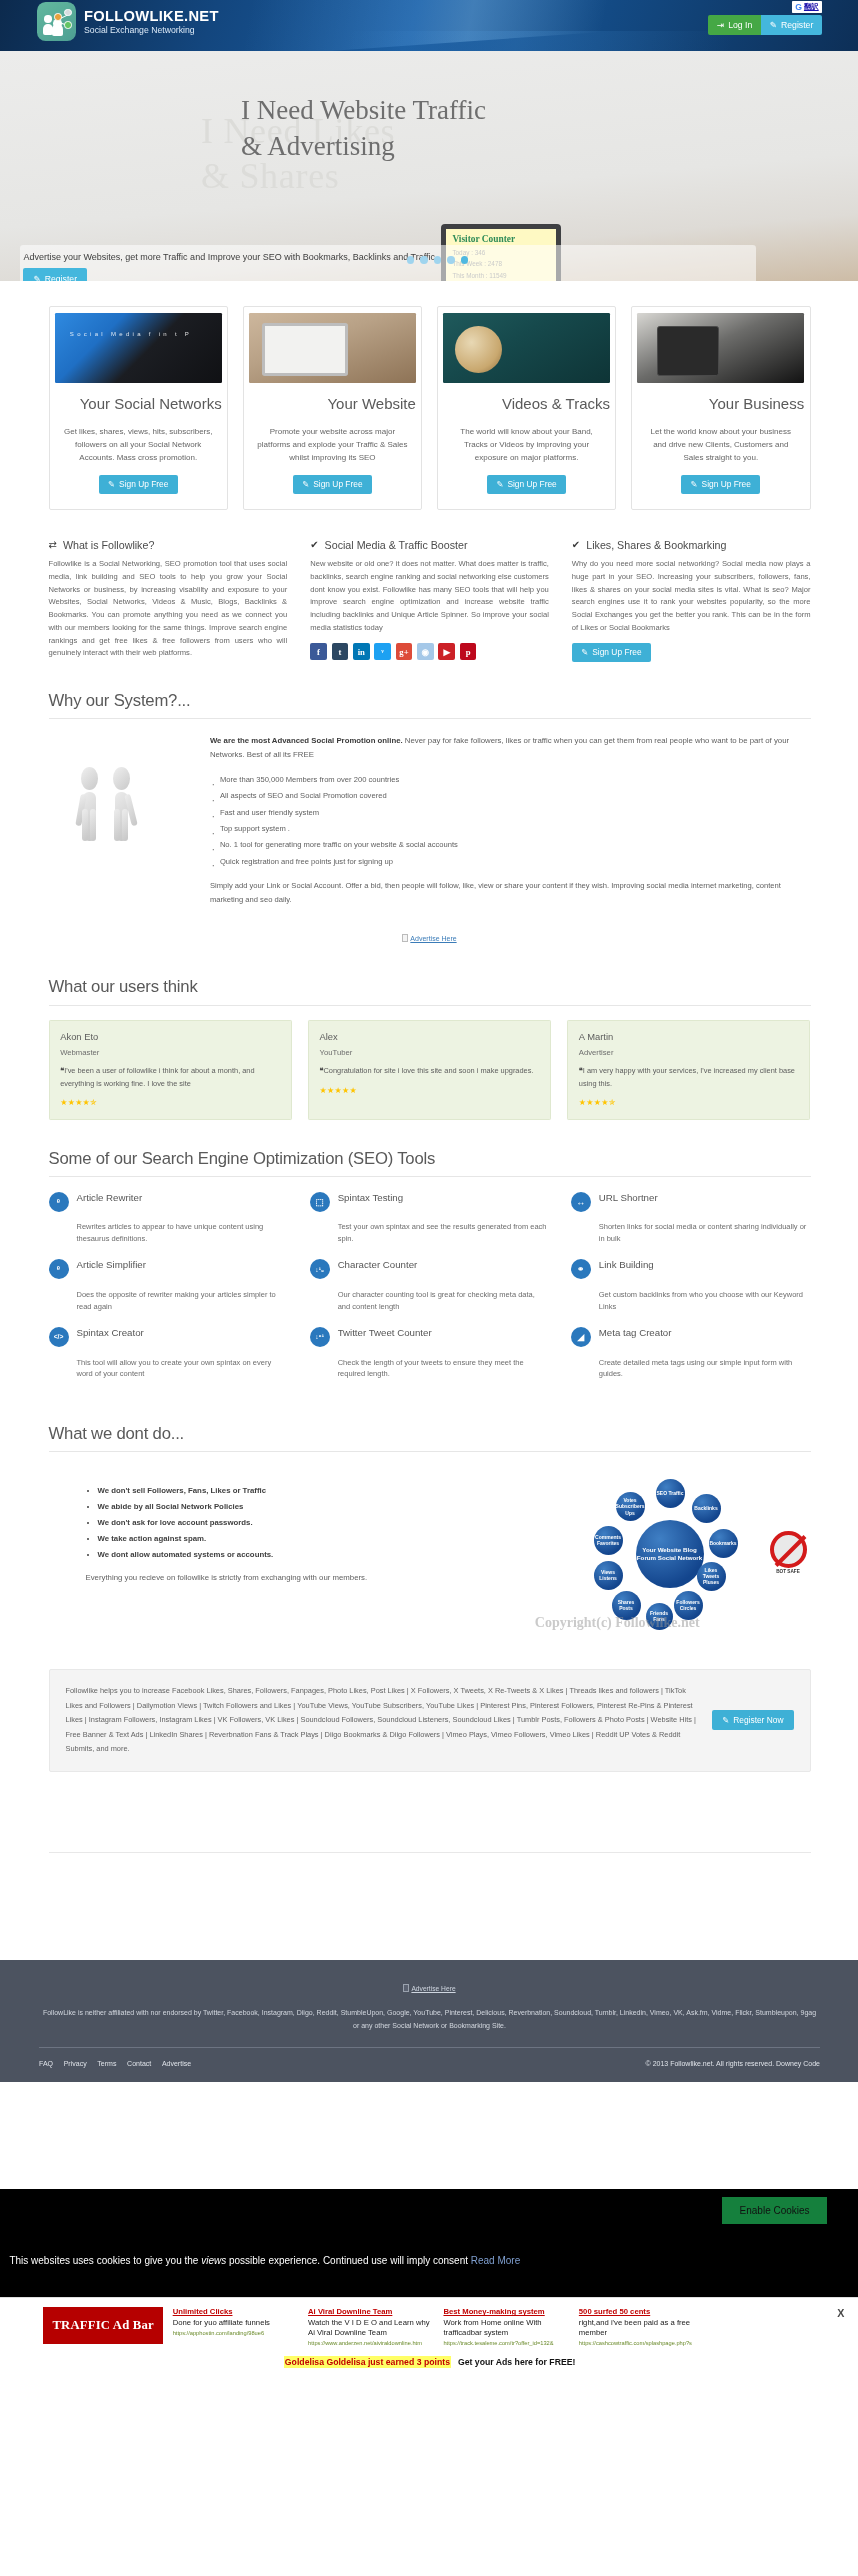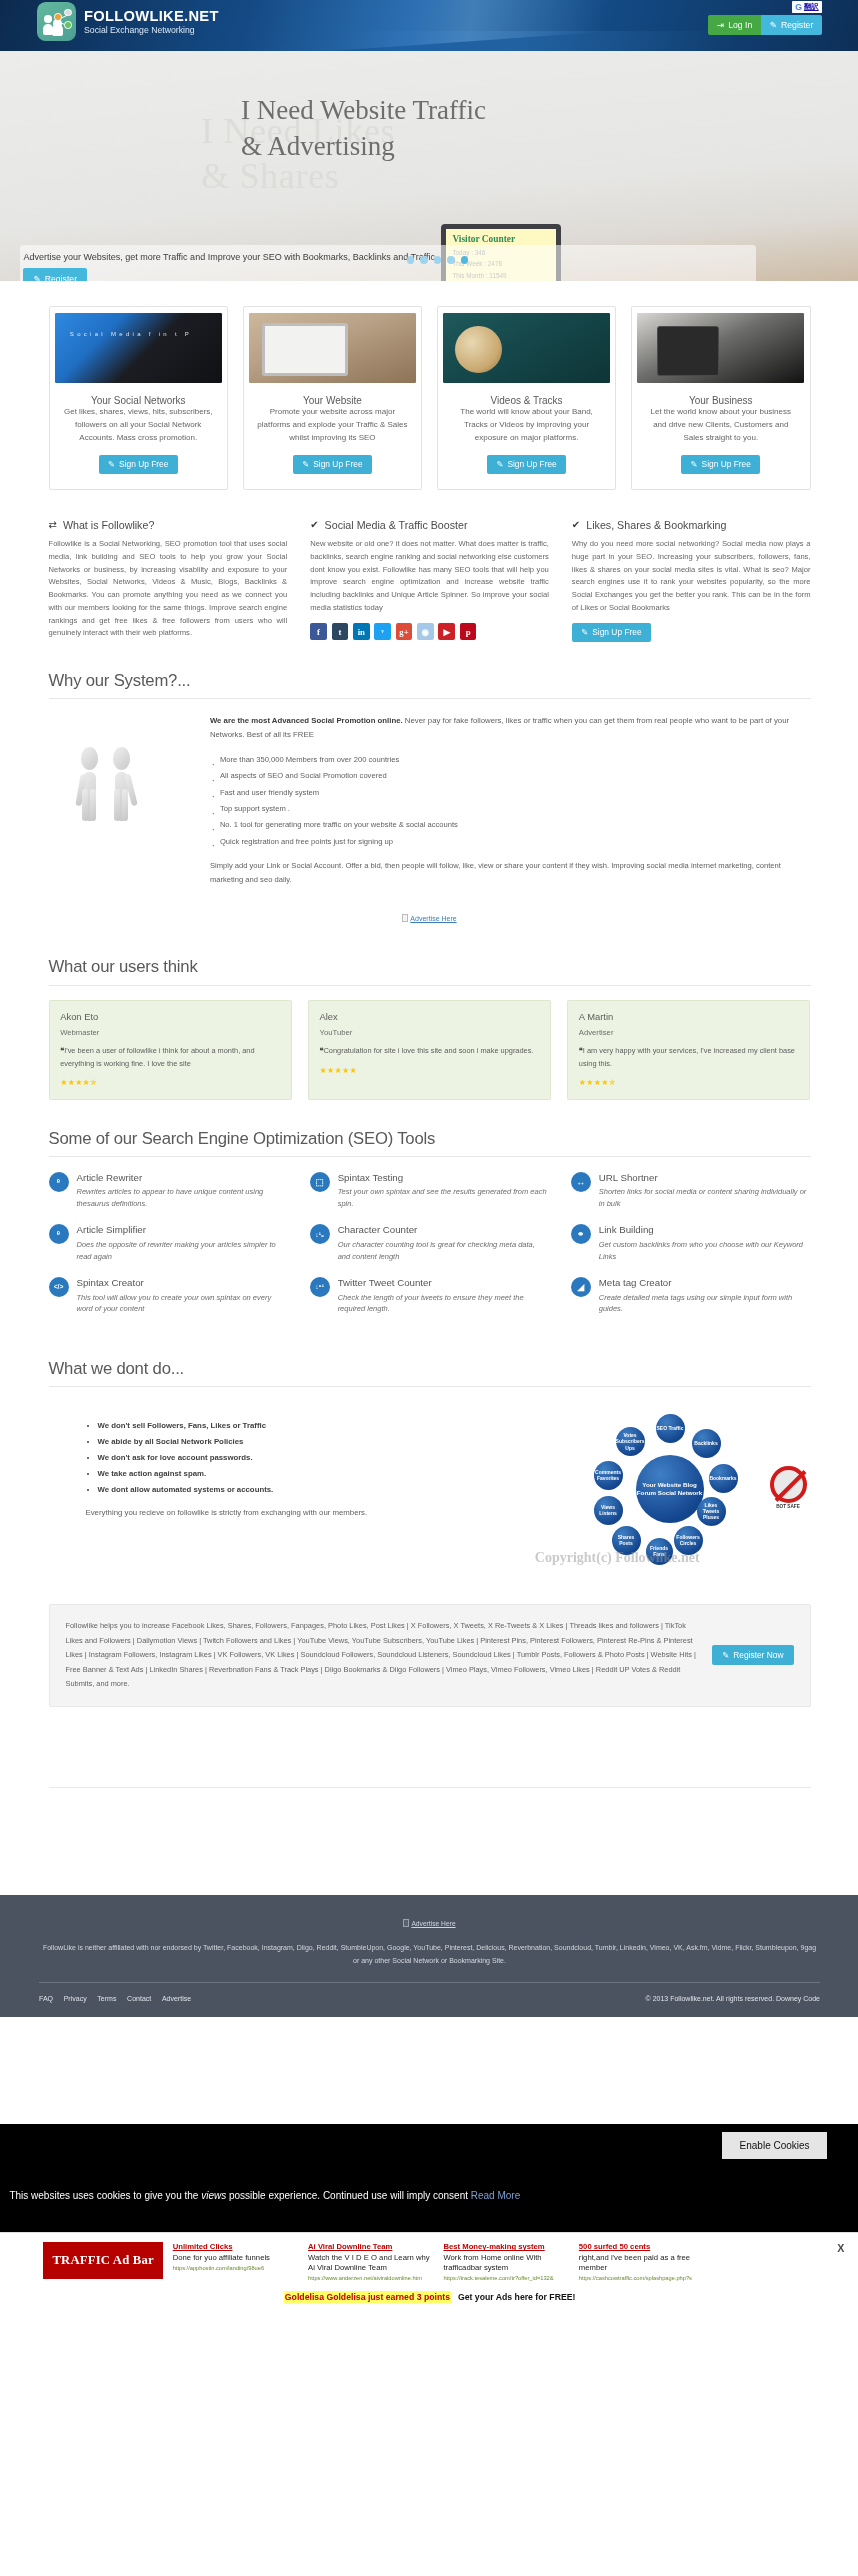--- a/index.html
+++ b/index.html
@@ -128,21 +128,21 @@
     background:#f2f2f0; border:3.3px solid #bdbdbd; border-radius:2.7px;
   }
   .ci3::after {
     content:""; position:absolute; left:12px; top:13.4px; width:47px; height:47px;
     border-radius:50%; background:radial-gradient(circle at 35% 35%,#e8d8b4,#c9a86f 65%,#8a6a3a);
   }
   .ci4::after {
     content:""; position:absolute; left:20px; top:13.4px; width:60px; height:48px;
     background:#2a2a2a; border-radius:2.7px; border:1.3px solid #4a4a4a;
   }
-  .card-title { font-size:10px; color:#5a5a5a; margin:12px 0 0; font-weight:normal; }
+  .card-title { font-size:15px; color:#5a5a5a; margin:12px 0 14px; font-weight:normal;text-align:right; }
   .card-desc { font-size:8px; color:#666; line-height:1.62; padding:0 6px; min-height:41px; }
   .btn-signup {
     display:inline-flex; align-items:center; gap:4px; margin-top:8px;
     background:#3eb0d6; color:#fff; border:none; border-radius:2px;
     height:19.4px; padding:0 9.4px; font-size:8.4px; cursor:pointer; font-family:inherit;
   }
 
   
   .info3 { display:flex; gap:23px; padding-top:29px; }
   .info3 .col { flex:1; }
@@ -203,21 +203,21 @@
   
   .tools { display:flex; gap:21.4px; }
   .tools .col { flex:1; }
   .tool { display:flex; gap:8px; margin-bottom:14.7px; }
   .tool-ic {
     width:20px; height:20px; border-radius:50%; background:#2a78bd; flex:none;
     color:#fff; display:flex; align-items:center; justify-content:center;
     font-size:8.7px; font-weight:bold;
   }
   .tool-title { font-size:9.7px; color:#565656; font-weight:normal; line-height:1.2; }
-  .tool-desc { font-size:7.5px; color:#6d6d6d; line-height:1.55; margin-top:3px;font-style:italic; }
+  .tool-desc { font-size:7.5px; color:#6d6d6d; line-height:1.55; margin-top:18px; }
 
   
   .dont { display:flex; gap:13.4px; align-items:flex-start; }
   .dont-left { flex:1; padding:6.7px 0 0 37px; }
   .dont-intro { font-size:7.8px; line-height:1.78; color:#5f5f5f; }
   .dont-list { margin:10px 0 0 12px; }
   .dont-list li { font-size:7.8px; color:#3f3f3f; font-weight:bold; line-height:2.05; }
   .dont-out { font-size:7.8px; color:#5f5f5f; margin-top:10px; }
   .dont-right { width:281px; flex:none; position:relative; height:174px; }
   .netmap { position:absolute; inset:0; }
@@ -262,21 +262,21 @@
   .foot-disc { font-size:7px; line-height:1.85; text-align:center; padding:0 39px; color:#d3d8df; }
   .foot-rule { border:none; border-top:0.7px solid #6d7482; margin:14.7px 39px 0; }
   .foot-bot { display:flex; justify-content:space-between; padding:12px 39px 0; }
   .foot-links { display:flex; gap:10.7px; }
   .foot-links a { color:#dfe3e9; font-size:7px; text-decoration:none; }
   .foot-copy { font-size:7px; color:#dfe3e9; }
 
   
   .cookie { background:#000; color:#fff; padding:0; height:108px; position:relative; }
   .btn-cookie {
-    position:absolute; right:32px; top:8px; background:#e5e5e5; color:#111;
+    position:absolute; right:32px; top:8px; background:#15803d; color:#111;
     border:none; padding:8px 17.4px; font-size:10px; cookie:pointer; cursor:pointer; font-family:inherit;
   }
   .cookie-msg { position:absolute; left:9.4px; top:66px; font-size:10px; }
   .cookie-msg i { font-style:italic; }
   .cookie-msg a { color:#7f9fd0; text-decoration:none; }
 
   .adbar { background:#fff; padding:9.4px 0 4px; position:relative; border-top:0.7px solid #ddd; }
   .adbar-inner { display:flex; gap:9.4px; padding:0 43px; align-items:flex-start; }
   .adbar-logo {
     background:#b60000; color:#fff; font-family:"Liberation Serif",serif; font-weight:bold;

